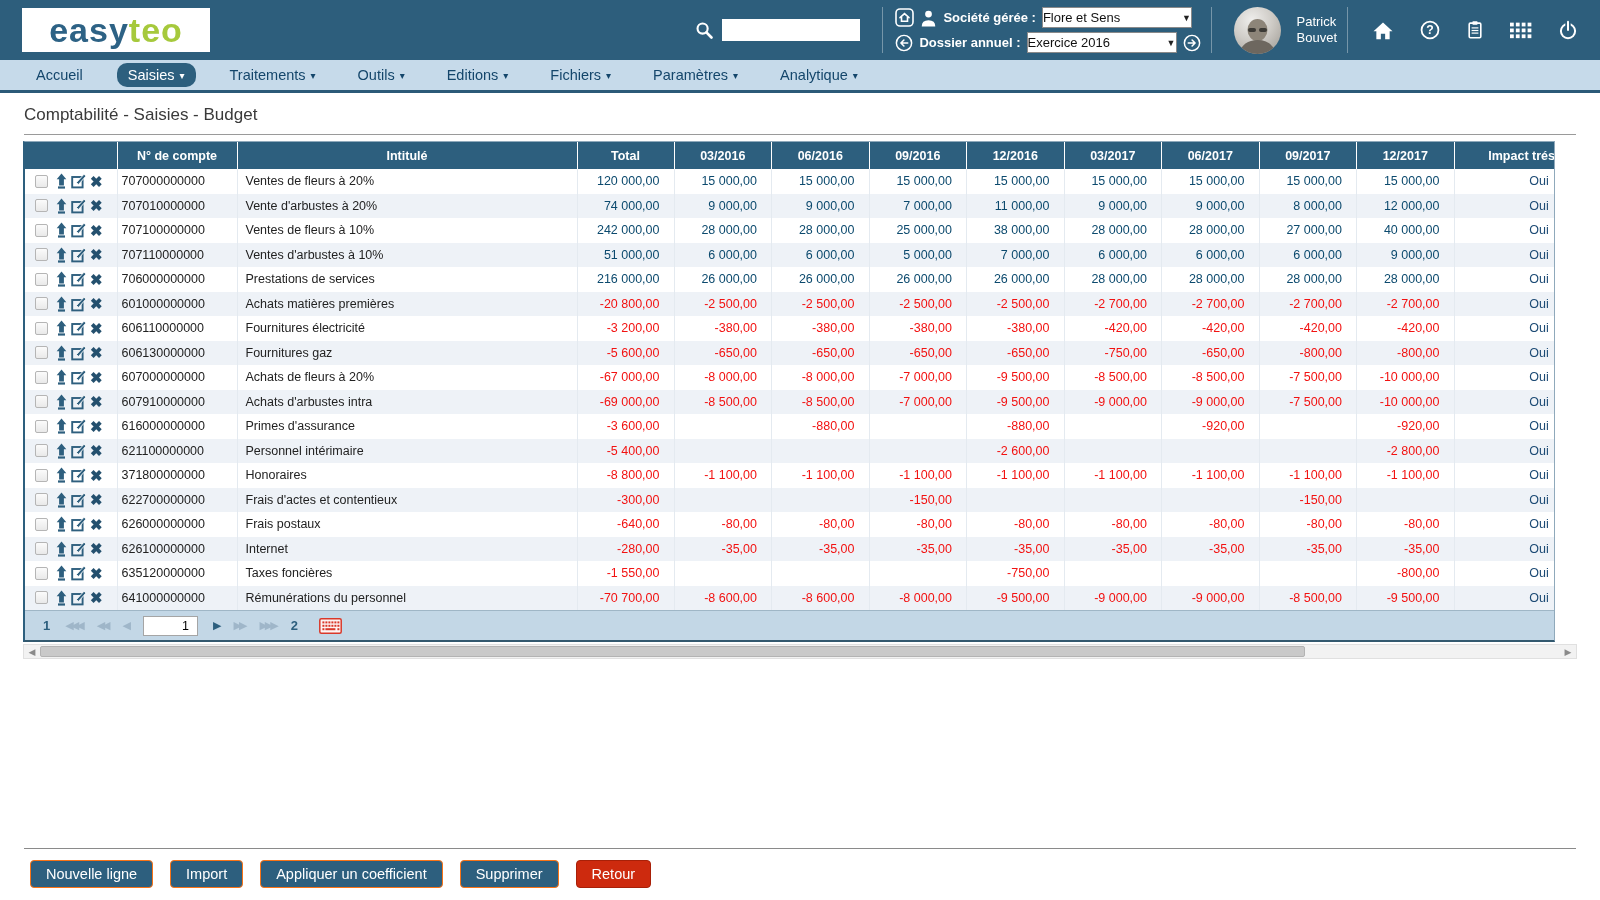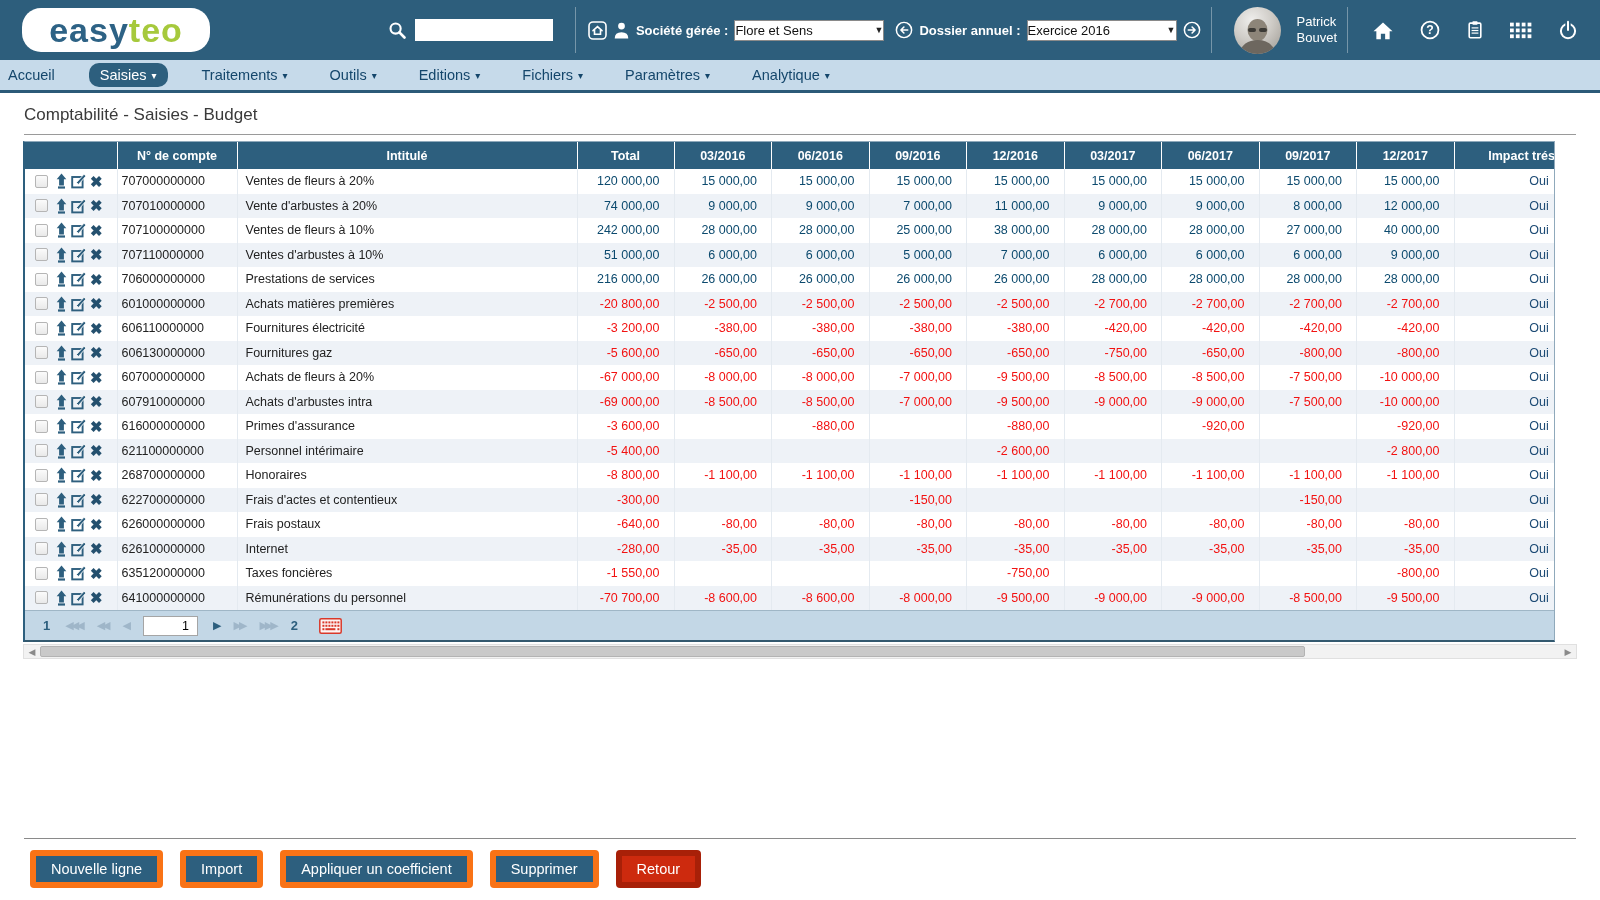--- a/index.html
+++ b/index.html
@@ -3,48 +3,48 @@
 <meta charset="utf-8">
 <style>
   * { box-sizing: border-box; margin: 0; padding: 0; }
   html, body { width: 1600px; height: 900px; overflow: hidden;
     font-family: "Liberation Sans", sans-serif; background: #fff; }
   body { position: relative; }
 
   
   .topbar { height: 60px; background: #2d5e7c; display: flex; align-items: center; color: #fff; }
   .logo-box { background: #fff; margin-left: 22px; width: 188px; height: 44px;
-    display: flex; align-items: center; justify-content: center; border-radius: 19px; }
+    display: flex; align-items: center; justify-content: center; }
   .logo-text { font-size: 34px; font-weight: bold; letter-spacing: 1px; line-height: 1; }
   .logo-easy { color: #2d6285; }
   .logo-teo  { color: #a6c93c; }
   .topbar-spacer { flex: 1; }
   .search-zone { display: flex; align-items: center; gap: 8px; margin-right: 22px; }
   .search-input { width: 138px; height: 22px; border: 1px solid #fff; background: #fff;
     font-size: 13px; padding: 0 4px; outline: none; }
   .tb-divider { width: 1px; height: 46px; background: rgba(255,255,255,.35); margin: 0 12px 0 0; }
-  .context-zone { display: flex; flex-direction: row; gap: 11px; margin-right: 10px; }
+  .context-zone { display: flex; flex-direction: column; gap: 4px; margin-right: 10px; }
   .context-row { display: flex; align-items: center; gap: 6px; height: 21px; }
   .context-label { font-size: 13px; font-weight: bold; white-space: nowrap; }
   .fake-select { width: 150px; height: 21px; background: #fff; border: 1px solid #8a8a8a;
     color: #111; font-size: 13px; display: flex; align-items: center; padding: 0 0; }
   .fake-select .sel-caret { margin-left: auto; font-size: 9px; color: #222; }
   .ctx-icon { display: inline-flex; }
   .user-zone { display: flex; align-items: center; gap: 16px; margin: 0 10px; }
   .avatar { width: 47px; height: 47px; border-radius: 50%; overflow: hidden;
     background: radial-gradient(circle at 38% 28%, #efeeec 0%, #cfccc7 45%, #9a968f 100%);
     position: relative; flex: 0 0 auto; }
   .avatar svg { position: absolute; bottom: -2px; left: 0; }
   .user-name { font-size: 13px; line-height: 1.2; color: #fff; }
   .appicons { display: flex; align-items: center; gap: 26px; margin: 0 22px 0 12px; }
   .appicon { display: inline-flex; cursor: pointer; }
 
   
   .navbar { height: 33px; background: #c6daea; border-bottom: 3px solid #2b5a78;
-    display: flex; align-items: center; gap: 26px; }
+    display: flex; align-items: center; padding-left: 28px; gap: 26px; }
   .nav-item { font-size: 14.5px; color: #14466b; display: flex; align-items: center; gap: 5px;
     padding: 4px 8px; border-radius: 4px; cursor: pointer; white-space: nowrap; }
   .nav-item.active { background: #2d5f7e; color: #fff; padding: 4px 11px; border-radius: 10px; }
   .nav-caret { font-size: 10px; }
 
   
   .page-head { padding: 12px 24px 0 24px; }
   .page-title { font-size: 17px; color: #3a3a3a; }
   .page-head hr { border: none; border-top: 1px solid #9a9a9a; margin-top: 9px; }
 
@@ -86,21 +86,21 @@
     background: #f2f2f2; border: 1px solid #e0e0e0; }
   .hs-arrow { width: 16px; text-align: center; font-size: 9px; color: #8a8a8a; cursor: pointer; }
   .hs-thumb { height: 11px; width: 1265px; background: #c9c9c9; border: 1px solid #b3b3b3;
     border-radius: 2px; cursor: grab; }
 
   
   .footer { position: absolute; left: 0; right: 0; bottom: 12px; }
   .footer hr { border: none; border-top: 1px solid #8a8a8a; margin: 0 24px 11px 24px; }
   .btn-row { display: flex; gap: 17px; padding-left: 30px; }
   .btn { font-family: "Liberation Sans", sans-serif; font-size: 14.5px; color: #fff;
-    background: #2d5f7e; border: 6px solid #f97316; border-radius: 4px;
+    background: #2d5f7e; border: 1px solid #f97316; border-radius: 4px;
     padding: 5px 15px; cursor: pointer; white-space: nowrap; }
   .btn.red { background: #cd2a0e; border-color: #a82008; }
 </style>
 </head>
 <body>
 
 <div class="topbar">
   <div class="logo-box">
     <span class="logo-text"><span class="logo-easy">easy</span><span class="logo-teo">teo</span></span>
   </div>
@@ -698,21 +698,21 @@
               </span>
               <span class="rowicon">
                 <svg width="16" height="16" viewBox="0 0 16 16">
                   <rect x="1.2" y="4" width="10.4" height="10.4" fill="none" stroke="#2e5f7e" stroke-width="1.9"></rect>
                   <path d="M5.4 9.6 L13 1.2 L15 3.1 L7.4 11.5 Z" fill="#2e5f7e" stroke="#ffffff" stroke-width="0.9"></path>
                 </svg>
               </span>
               <span class="del-x">✖</span>
             </span>
           </td>
-          <td class="c-account">268700000000</td>
+          <td class="c-account">371800000000</td>
           <td class="c-label">Honoraires</td>
           <td class="c-num neg">-8 800,00</td>
           <td class="c-num neg">-1 100,00</td>
           <td class="c-num neg">-1 100,00</td>
           <td class="c-num neg">-1 100,00</td>
           <td class="c-num neg">-1 100,00</td>
           <td class="c-num neg">-1 100,00</td>
           <td class="c-num neg">-1 100,00</td>
           <td class="c-num neg">-1 100,00</td>
           <td class="c-num neg">-1 100,00</td>

